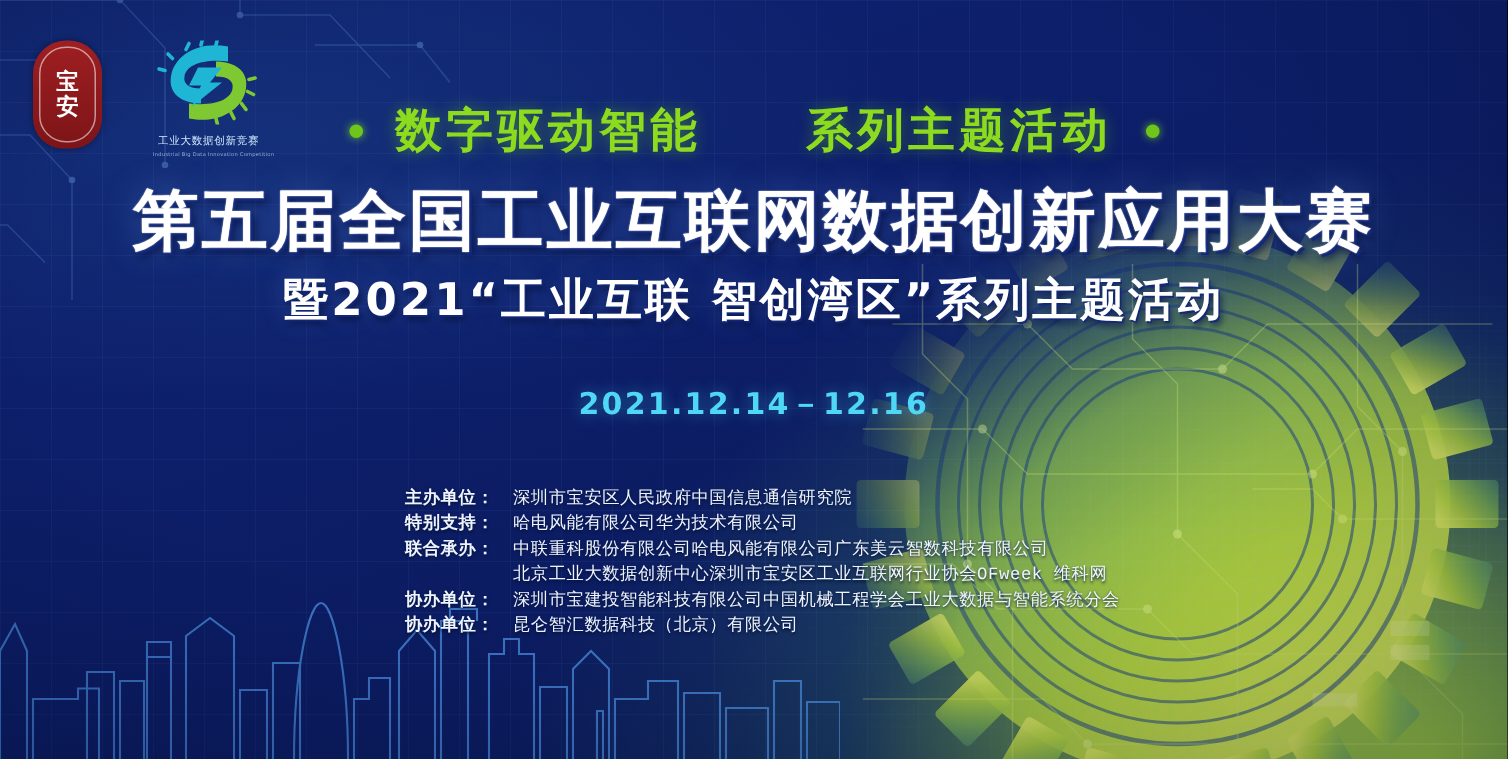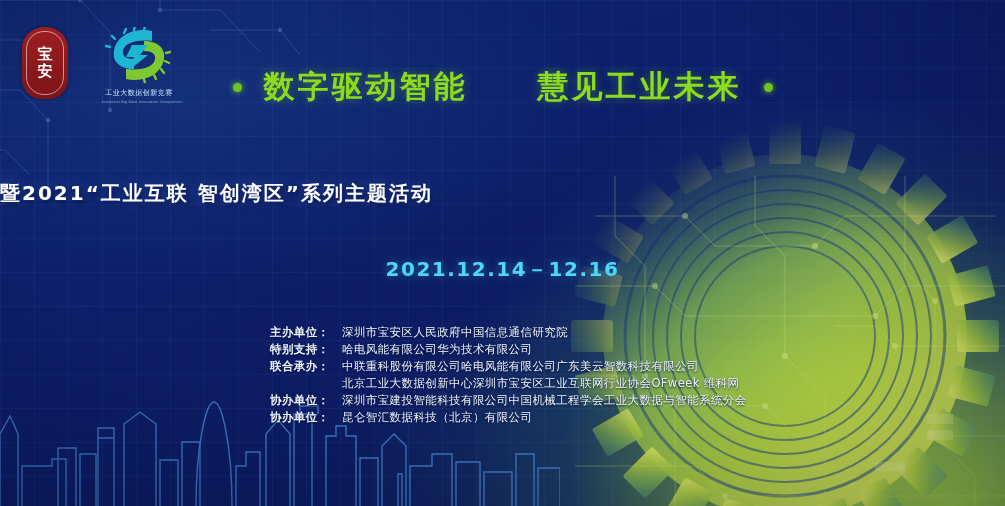--- a/index.html
+++ b/index.html
@@ -106,23 +106,23 @@
     font-size:44px; font-weight:bold; letter-spacing:2px;
     color:#ffffff;
     white-space:nowrap;
     text-shadow:
       0 0 1px #ffffff,
       2px 2px 0 rgba(18,40,120,.95),
       3px 3px 6px rgba(5,15,60,.85),
       0 0 22px rgba(120,170,255,.35);
   }
   .title-sub {
-    position:absolute; top:180px; left:0; right:0; z-index:6; 
-    font-family:"DejaVu Sans", sans-serif;
-    font-size:20px; font-weight:bold; letter-spacing:2px;
+    position:absolute; top:180px; left:0; right:0; z-index:6; text-align:center;
+    font-family:"DejaVu Sans", sans-serif;
+    font-size:30px; font-weight:bold; letter-spacing:2px;
     color:#ffffff; white-space:nowrap;
     text-shadow:
       1px 1px 0 rgba(18,40,120,.9),
       2px 3px 5px rgba(5,15,60,.8),
       0 0 16px rgba(120,170,255,.3);
   }
 
   
   .date-row {
     position:absolute; top:256px; left:0; right:0; z-index:6;
@@ -136,21 +136,21 @@
 
   
   .credits {
     position:absolute; left:270px; top:324px; z-index:6;
     color:#eef4ff;
     font-family:"DejaVu Sans", sans-serif;
     font-size:11.5px; line-height:17px; letter-spacing:.4px;
     text-shadow:0 1px 2px rgba(0,15,50,.9);
     white-space:nowrap;
   }
-  .credit-line { display:flex; }
+  .credit-line { display:flex;font-family:Liberation Mono, monospace; }
   .credit-label { width:72px; flex:0 0 72px; font-weight:bold; }
   .credit-label.blank { visibility:hidden; }
   .credit-vals { display:flex; }
   .credit-vals span { white-space:nowrap; }
 </style>
 </head>
 <body>
 
 <div class="poster">
 
@@ -387,24 +387,25 @@
       <div class="logo-s-text">工业大数据创新竞赛</div>
       <div class="logo-s-text logo-s-sub">Industrial Big Data Innovation Competition</div>
     </div>
 
   </div>
 
   <div class="tagline">
     <span class="tag-dot"></span>
     <span class="tag-text">数字驱动智能</span>
     <span class="tag-gap"></span>
-    <span class="tag-text">慧见工业未来</span>
+    <span class="tag-text">系列主题活动</span>
     <span class="tag-dot"></span>
   </div>
 
+  <div class="title-main">第五届全国工业互联网数据创新应用大赛</div>
   <div class="title-sub">暨2021“工业互联  智创湾区”系列主题活动</div>
 
   <div class="date-row">
     <span>2021.12.14－12.16</span>
   </div>
 
   <div class="credits">
 
     <div class="credit-line">
       <span class="credit-label">主办单位：</span>

